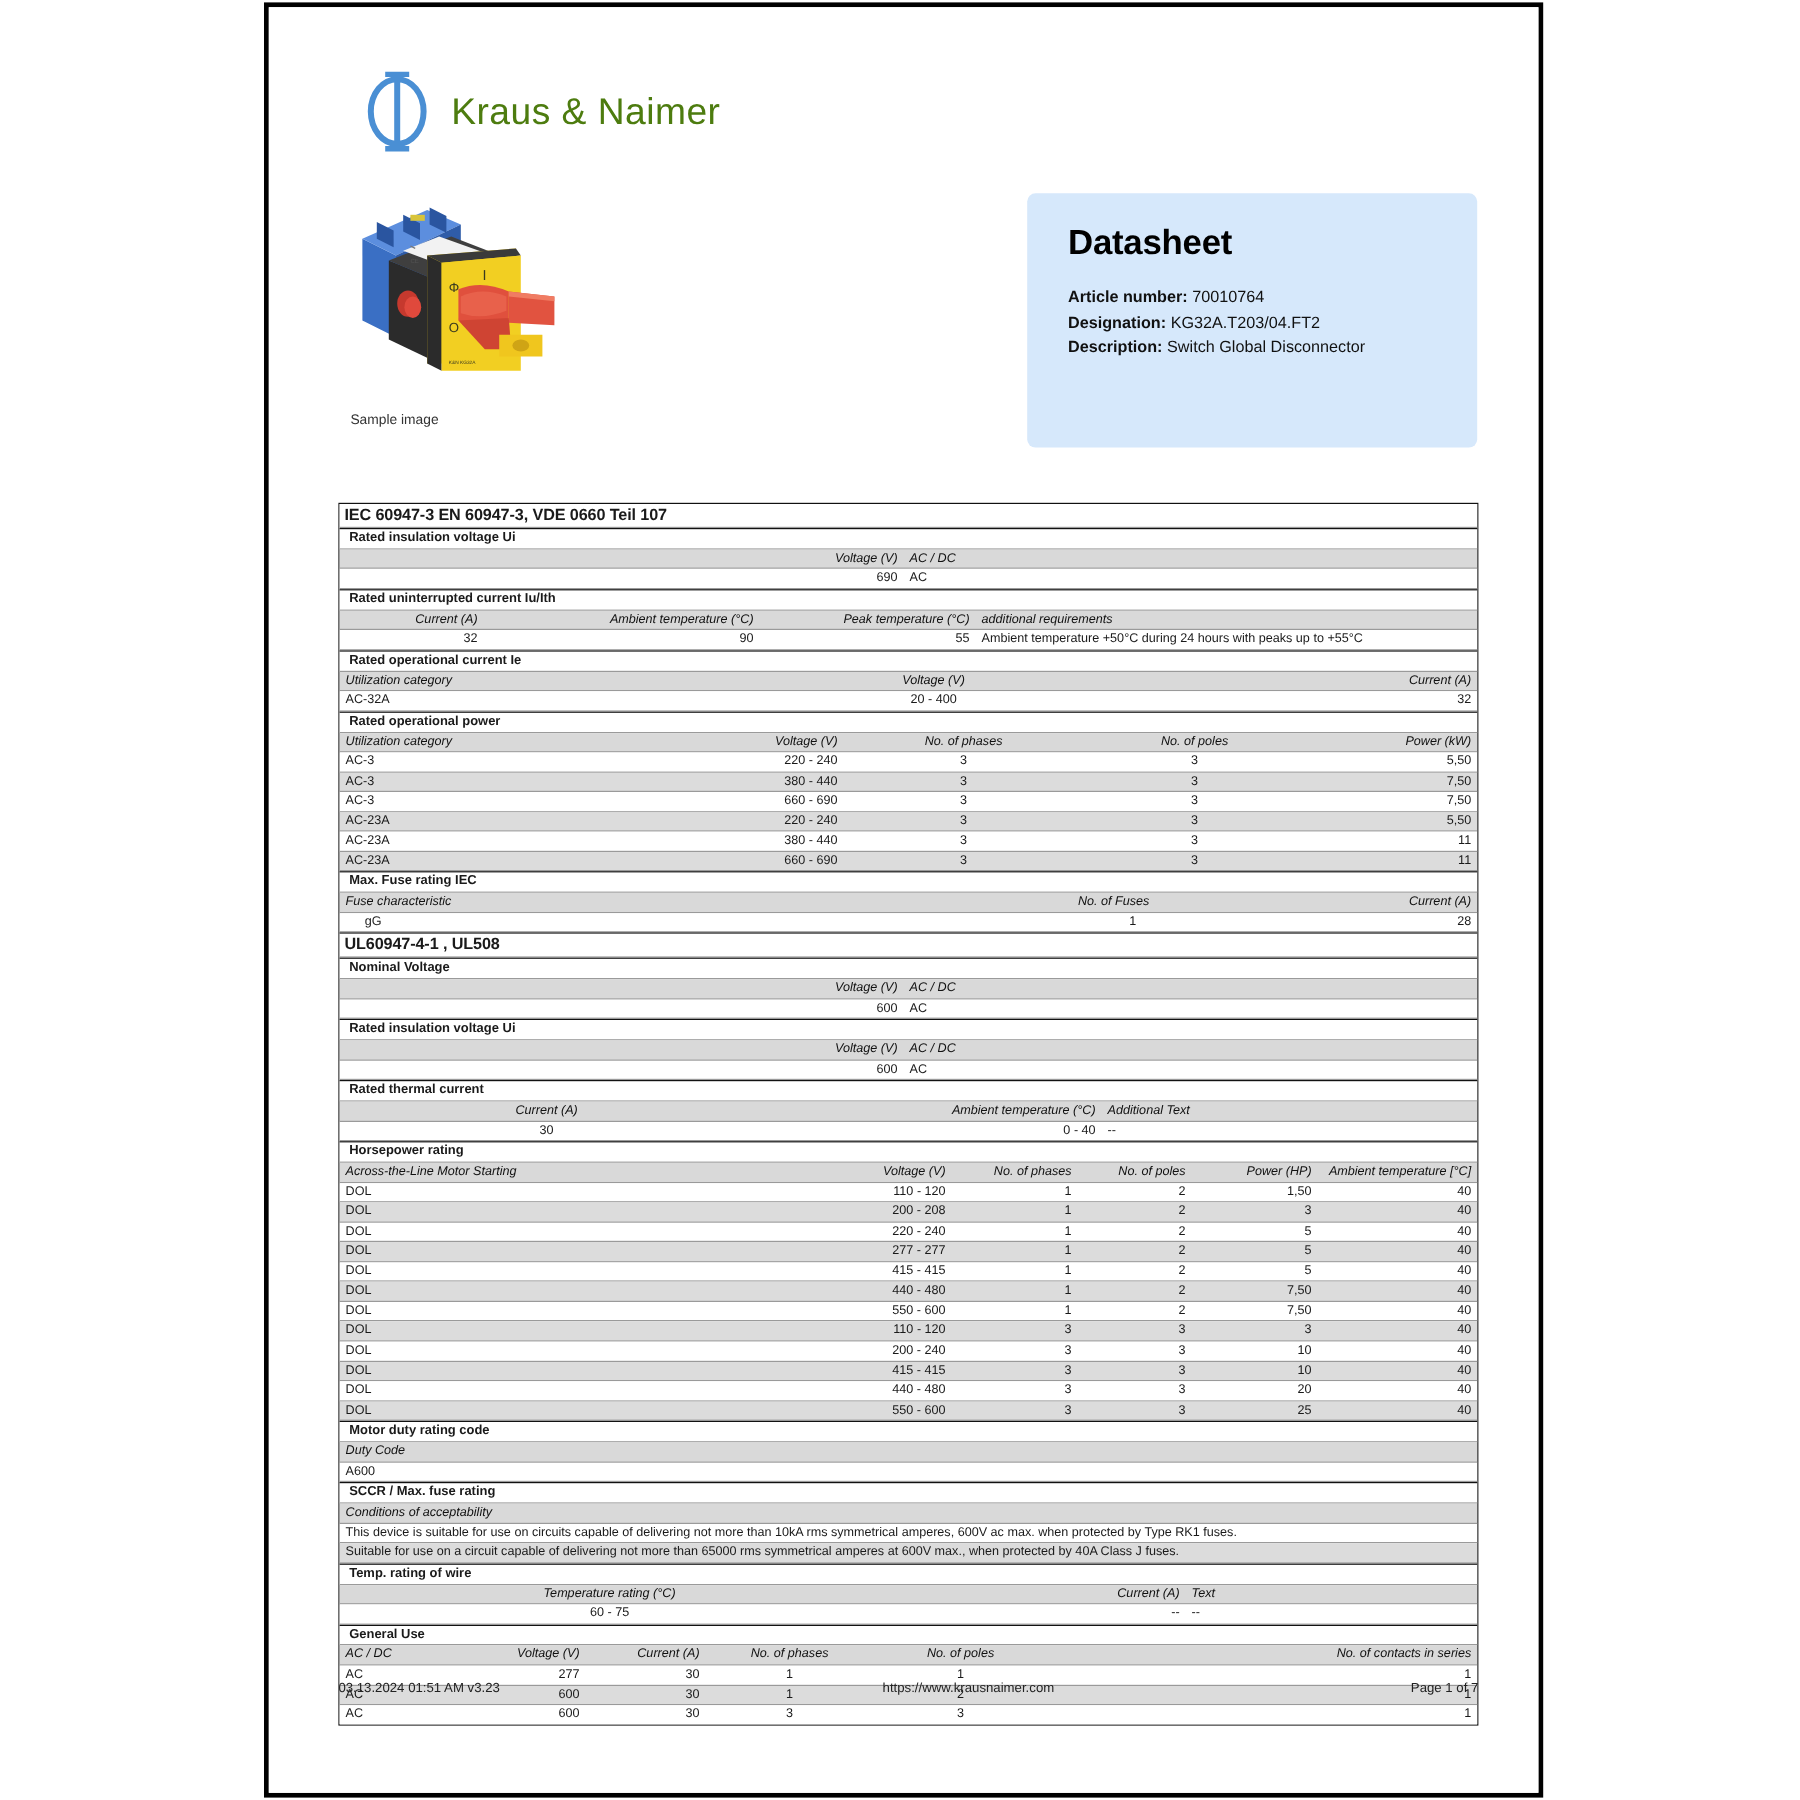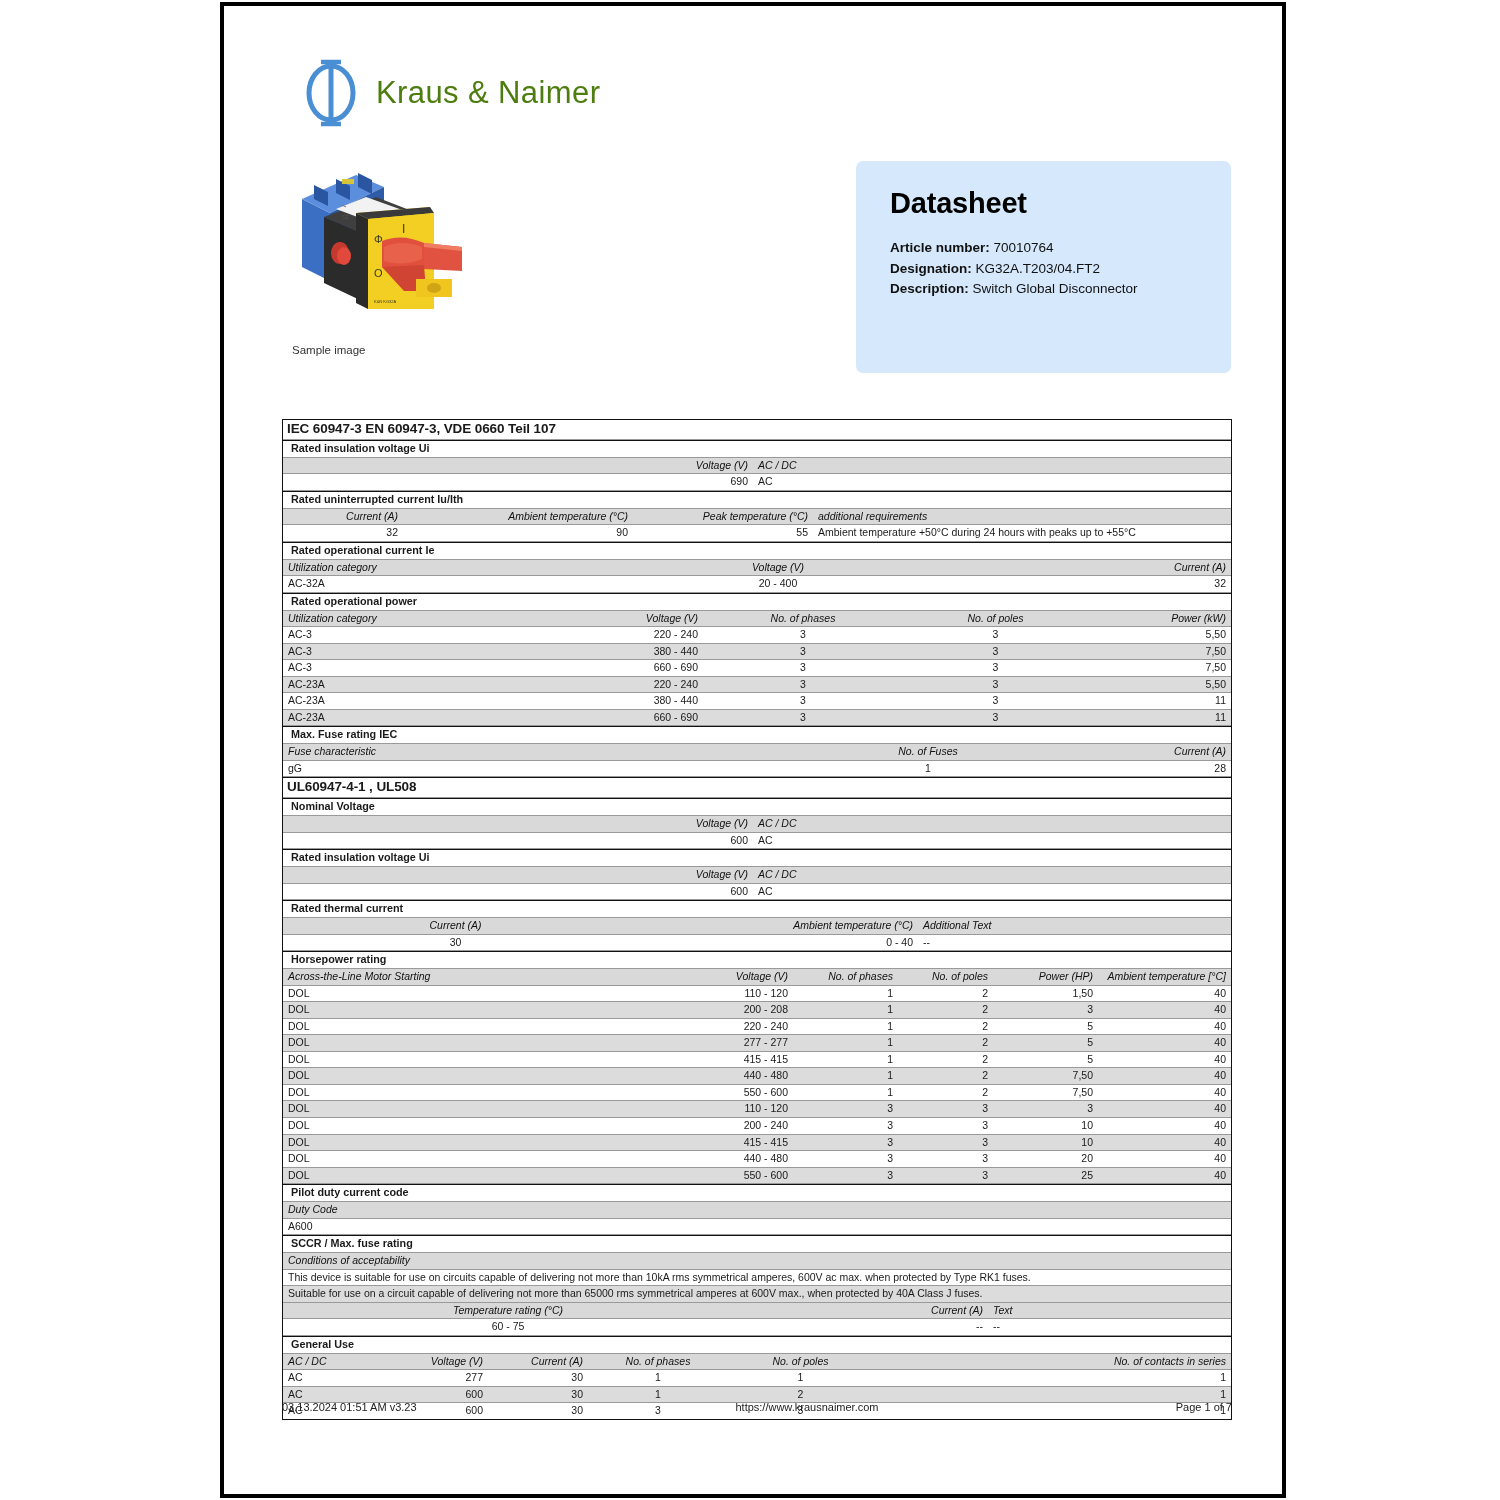--- a/index.html
+++ b/index.html
@@ -283,21 +283,21 @@
           <div class="cell ta-c" style="flex: 0 0 185px;">3</div>
           <div class="cell ta-r" style="flex: 1 1 auto;">11</div>
         </div>
         <div class="row r-sub">Max. Fuse rating IEC</div>
         <div class="row r-head">
           <div class="cell ta-l" style="flex: 0 0 500px;">Fuse characteristic</div>
           <div class="cell ta-c" style="flex: 0 0 290px;">No. of Fuses</div>
           <div class="cell ta-r" style="flex: 1 1 auto;">Current (A)</div>
         </div>
         <div class="row r-data-w">
-          <div class="cell ta-l" style="flex: 0 0 500px;">gG</div>
+          <div class="cell ta-l" style="flex: 0 0 500px; margin-left: 16px;">gG</div>
           <div class="cell ta-c" style="flex: 0 0 290px;">1</div>
           <div class="cell ta-r" style="flex: 1 1 auto;">28</div>
         </div>
         <div class="row r-section">UL60947-4-1 , UL508</div>
         <div class="row r-sub">Nominal Voltage</div>
         <div class="row r-head">
           <div class="cell ta-r" style="flex: 0 0 470px;">Voltage (V)</div>
           <div class="cell ta-l" style="flex: 1 1 auto;">AC / DC</div>
         </div>
         <div class="row r-data-w">
@@ -422,37 +422,38 @@
           <div class="cell ta-r" style="flex: 1 1 auto;">40</div>
         </div>
         <div class="row r-data-g">
           <div class="cell ta-l" style="flex: 0 0 400px;">DOL</div>
           <div class="cell ta-r" style="flex: 0 0 110px;">550 - 600</div>
           <div class="cell ta-r" style="flex: 0 0 105px;">3</div>
           <div class="cell ta-r" style="flex: 0 0 95px;">3</div>
           <div class="cell ta-r" style="flex: 0 0 105px;">25</div>
           <div class="cell ta-r" style="flex: 1 1 auto;">40</div>
         </div>
-        <div class="row r-sub">Pilot duty current code</div>
+        <div class="row r-sub">Motor duty rating code</div>
         <div class="row r-head">
           <div class="cell ta-l" style="flex: 1 1 auto;">Duty Code</div>
         </div>
         <div class="row r-data-w">
           <div class="cell ta-l" style="flex: 1 1 auto;">A600</div>
         </div>
         <div class="row r-sub">SCCR / Max. fuse rating</div>
         <div class="row r-head">
           <div class="cell ta-l" style="flex: 1 1 auto;">Conditions of acceptability</div>
         </div>
         <div class="row r-data-w">
           <div class="cell ta-l" style="flex: 1 1 auto;">This device is suitable for use on circuits capable of delivering not more than 10kA rms symmetrical amperes, 600V ac max. when protected by Type RK1 fuses.</div>
         </div>
         <div class="row r-data-g">
           <div class="cell ta-l" style="flex: 1 1 auto;">Suitable for use on a circuit capable of delivering not more than 65000 rms symmetrical amperes at 600V max., when protected by 40A Class J fuses.</div>
         </div>
+        <div class="row r-sub">Temp. rating of wire</div>
         <div class="row r-head">
           <div class="cell ta-c" style="flex: 0 0 450px;">Temperature rating (°C)</div>
           <div class="cell ta-r" style="flex: 0 0 255px;">Current (A)</div>
           <div class="cell ta-l" style="flex: 1 1 auto;">Text</div>
         </div>
         <div class="row r-data-w">
           <div class="cell ta-c" style="flex: 0 0 450px;">60 - 75</div>
           <div class="cell ta-r" style="flex: 0 0 255px;">--</div>
           <div class="cell ta-l" style="flex: 1 1 auto;">--</div>
         </div>

